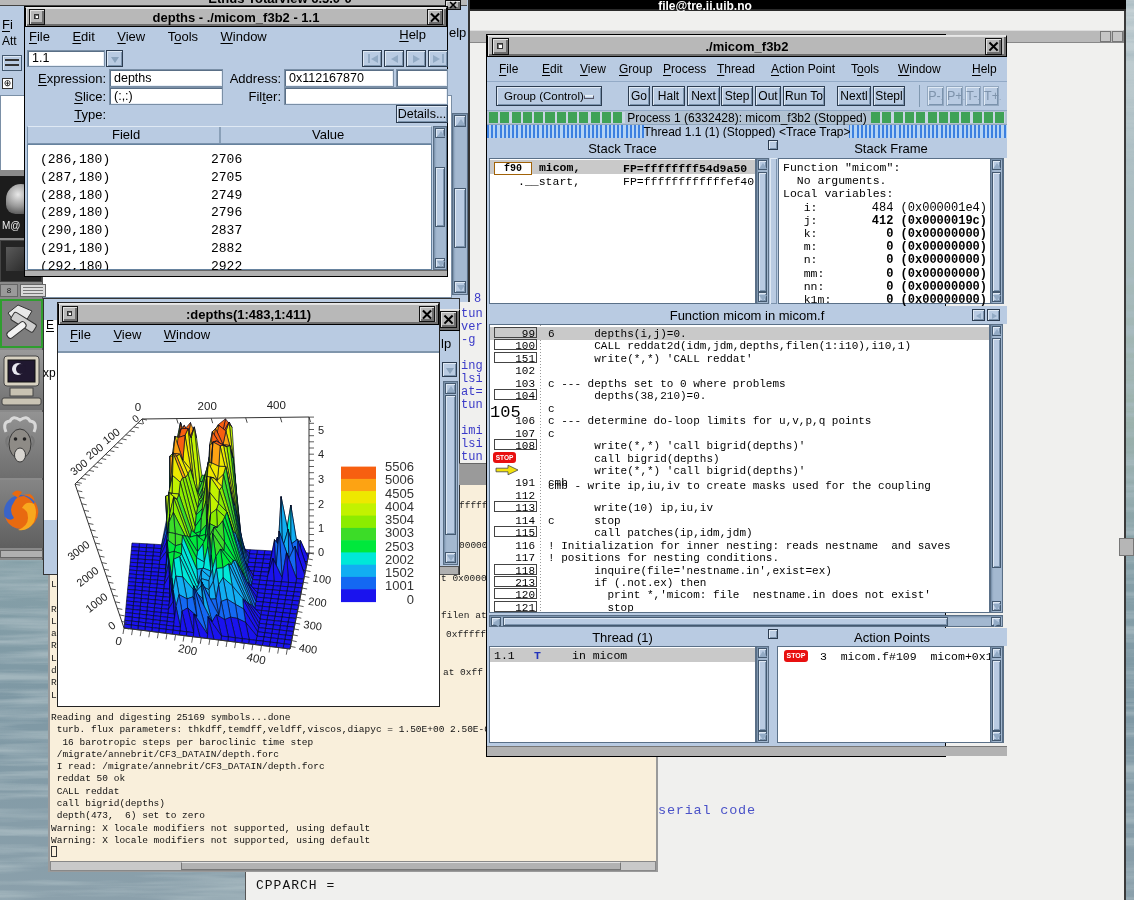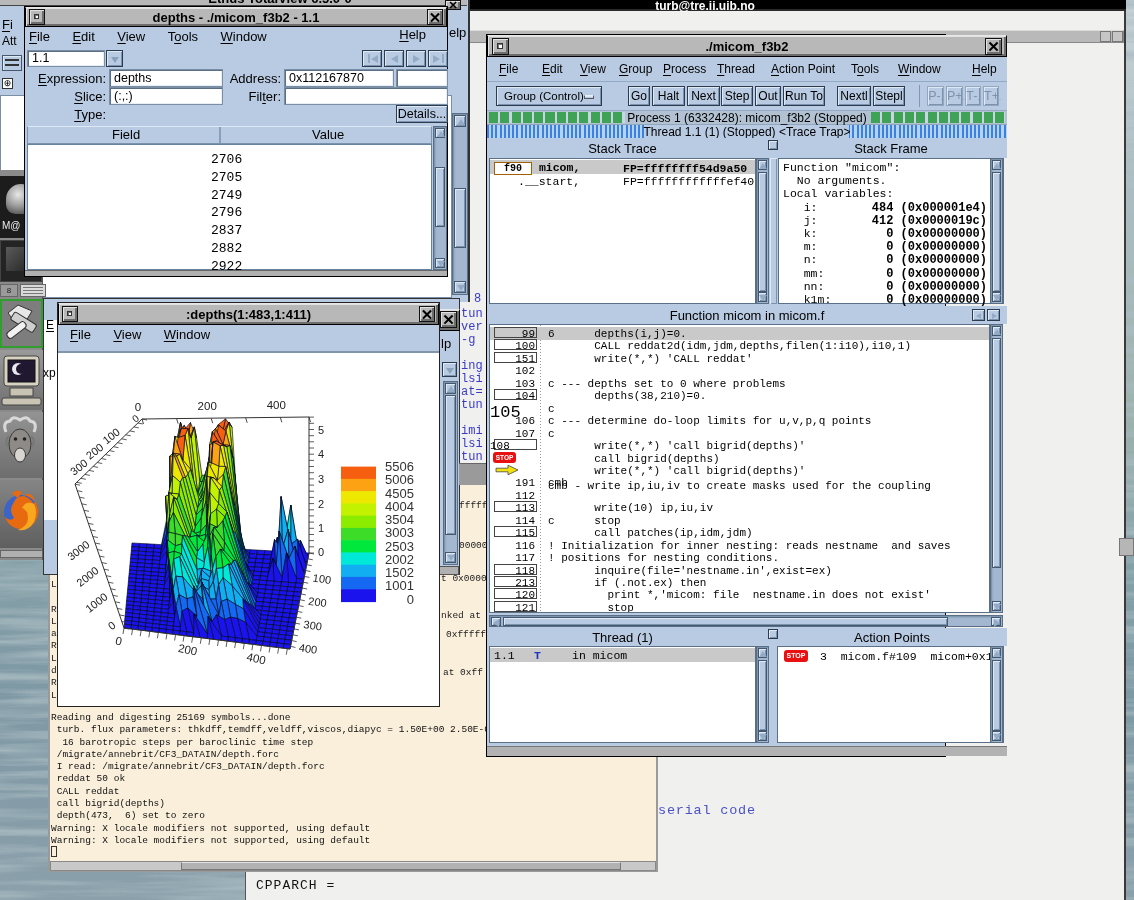--- a/index.html
+++ b/index.html
@@ -33,21 +33,21 @@
 <svg id="waves" class="abs" width="1134" height="900">
 <filter id="wf" x="0" y="0" width="100%" height="100%">
 <feTurbulence type="fractalNoise" baseFrequency="0.006 0.11" numOctaves="4" seed="7" result="n"></feTurbulence>
 <feColorMatrix in="n" type="matrix" values="0 0 0 0 0.40  0 0 0 0 0.50  0 0 0 0 0.54  1.6 1.6 1.6 0 -2.1"></feColorMatrix>
 </filter>
 <rect width="1134" height="900" filter="url(#wf)"></rect>
 </svg>
 
 <div class="abs" style="left:245px;top:0;width:881px;height:900px;background:#f0f0ee;border-left:1px solid #555;border-right:2px solid #3a3a3a"></div>
 <div class="abs" style="left:245px;top:0;width:881px;height:11px;background:#000;border-bottom:2px solid #2a2a2a"></div>
-<div class="abs" style="left:505px;top:-1px;width:400px;color:#fff;font-weight:bold;font-size:12px;text-align:center">turb@tre.ii.uib.no</div>
+<div class="abs" style="left:505px;top:-1px;width:400px;color:#fff;font-weight:bold;font-size:12px;text-align:center">file@tre.ii.uib.no</div>
 
 <div class="abs" style="left:450px;top:30px;width:674px;height:13px;background:#b9b9b9;border:1px solid #888;border-top-color:#ddd"></div>
 <div class="abs" style="left:1100px;top:31px;width:11px;height:11px;background:#c6c6c6;border:1px solid #777"></div>
 <div class="abs" style="left:1112px;top:31px;width:11px;height:11px;background:#c6c6c6;border:1px solid #777"></div>
 
 <div class="abs mono" style="left:461px;top:308px;width:26px;font-size:12px;line-height:13px;color:#3a3ac8;white-space:pre">tun
 ver
 -g
 
 ing
@@ -190,21 +190,21 @@
 <div class="sbt" style="left:1px;bottom:1px;width:11px;height:11px">
       <div class="arr" style="left:1px;top:2px;border-left:4px solid transparent;border-right:4px solid transparent;border-top:6px solid #93abc5"></div>
     </div>
 </div>
 <div class="abs" style="left:439px;top:566px;width:20px;height:9px;background:#b0b0b0;border:1px solid #555"></div>
 
 <div class="abs" style="left:459px;top:463px;width:28px;height:22px;background:#9a9a9a;border-top:1px solid #666"></div>
 <div class="abs mono" style="left:459px;top:500px;font-size:9.5px;color:#222">fffff</div>
 <div class="abs mono" style="left:459px;top:540px;font-size:9.5px;color:#222">00000</div>
 <div class="abs mono" style="left:441px;top:573px;font-size:9.5px;color:#222">t 0x0000</div>
-<div class="abs mono" style="left:441px;top:610px;font-size:9.5px;color:#222">nked at</div>
+<div class="abs mono" style="left:441px;top:610px;font-size:9.5px;color:#222">filen at</div>
 <div class="abs mono" style="left:446px;top:629px;font-size:9.5px;color:#222">0xffffff</div>
 <div class="abs mono" style="left:443px;top:667px;font-size:9.5px;color:#222">at 0xff</div>
 
 <div class="abs" style="left:57px;top:302px;width:383px;height:405px;background:#fff;border:1px solid #222">
 <div class="tbar abs" style="left:0px;top:0px;width:381px;height:22px;line-height:21px">:depths(1:483,1:411)</div>
 <div class="tico" style="left:4px;top:3px;width:16px;height:16px">
       <i></i>
     </div>
 <div class="tx" style="left:361px;top:3px;width:16px;height:16px;line-height:15px">✕</div>
 <div class="blue abs" style="left:0px;top:22px;width:381px;height:28px;border-bottom:2px solid #8096ac">
@@ -951,20 +951,27 @@
 <div class="abs" style="left:0;top:100px;width:81px;text-align:right;font-size:13px"><span class="un">T</span>ype:</div>
 <div class="abs btn" style="left:371px;top:98px;width:52px;height:18px;line-height:16px">Details...</div>
 
 <div class="abs" style="left:2px;top:119px;width:405px;height:18px;background:#b9cbe2;border:1px solid #7b93ad;border-top-color:#dfe9f4;font-size:13px">
 <span class="abs" style="left:84px">Field</span>
       <span class="abs" style="left:284px">Value</span>
 <div class="abs" style="left:191px;top:0;width:2px;height:16px;background:#8aa0b8"></div>
     </div>
 
 <div class="abs mono" style="left:2px;top:137px;width:405px;height:126px;background:#fff;border:1px solid #66829e;font-size:13px">
+<div class="abs" style="left:12px;top:6px;line-height:17.8px;white-space:pre">(286,180)
+(287,180)
+(288,180)
+(289,180)
+(290,180)
+(291,180)
+(292,180)</div>
 <div class="abs" style="left:183px;top:6px;line-height:17.8px;white-space:pre">2706
 2705
 2749
 2796
 2837
 2882
 2922</div>
 </div>
 <div class="abs sb" style="left:408px;top:119px;width:14px;height:144px">
 <div class="sbt" style="left:1px;top:1px;width:10px;height:10px">
@@ -1041,21 +1048,21 @@
       <div class="sbt" style="left:1px;bottom:1px;width:9px;height:10px">
         <div class="arr" style="left:0px;top:2px;border-left:4px solid transparent;border-right:4px solid transparent;border-top:6px solid #93abc5"></div>
       </div>
     </div>
 <div class="abs btn" style="left:283px;top:123px;width:7px;height:146px;border:0;background:#b9cbe2"></div>
 <div class="abs" style="left:291px;top:123px;width:226px;height:146px;background:#fff;border:1px solid #5a7088">
 <div class="abs mono" style="left:4px;top:2px;font-size:11.5px;white-space:pre">Function "micom":</div>
 <div class="abs mono" style="left:4px;top:15.2px;font-size:11.5px;white-space:pre">  No arguments.</div>
 <div class="abs mono" style="left:4px;top:28.4px;font-size:11.5px;white-space:pre">Local variables:</div>
 <div class="abs mono" style="left:4px;top:41.599999999999994px;font-size:11.5px;white-space:pre">   i:</div>
-<div class="abs mono" style="right:16px;top:41.599999999999994px;font-size:12px;font-weight:bold">484 (0x000001e4)</div>
+<div class="abs mono" style="right:16px;top:41.599999999999994px;font-size:12px;font-weight:normal">484 (0x000001e4)</div>
 <div class="abs mono" style="left:4px;top:54.8px;font-size:11.5px;white-space:pre">   j:</div>
 <div class="abs mono" style="right:16px;top:54.8px;font-size:12px;font-weight:bold">412 (0x0000019c)</div>
 <div class="abs mono" style="left:4px;top:68.0px;font-size:11.5px;white-space:pre">   k:</div>
 <div class="abs mono" style="right:16px;top:68.0px;font-size:12px;font-weight:bold">0 (0x00000000)</div>
 <div class="abs mono" style="left:4px;top:81.2px;font-size:11.5px;white-space:pre">   m:</div>
 <div class="abs mono" style="right:16px;top:81.2px;font-size:12px;font-weight:bold">0 (0x00000000)</div>
 <div class="abs mono" style="left:4px;top:94.4px;font-size:11.5px;white-space:pre">   n:</div>
 <div class="abs mono" style="right:16px;top:94.4px;font-size:12px;font-weight:bold">0 (0x00000000)</div>
 <div class="abs mono" style="left:4px;top:107.60000000000001px;font-size:11.5px;white-space:pre">   mm:</div>
 <div class="abs mono" style="right:16px;top:107.60000000000001px;font-size:12px;font-weight:bold">0 (0x00000000)</div>
@@ -1102,21 +1109,21 @@
 <div class="abs" style="left:4px;top:64.25px;width:43px;height:11px;border:1px solid #444"></div>
 <div class="abs mono" style="left:0px;top:65.25px;width:45px;text-align:right;font-size:11px">104</div>
 <div class="abs mono" style="left:58px;top:65.25px;font-size:11px;white-space:pre">       depths(38,210)=0.</div>
 <div class="abs mono" style="left:0px;top:77.7px;width:45px;font-size:17px">105</div>
 <div class="abs mono" style="left:58px;top:77.7px;font-size:11px;white-space:pre">c</div>
 <div class="abs mono" style="left:0px;top:90.15px;width:45px;text-align:right;font-size:11px">106</div>
 <div class="abs mono" style="left:58px;top:90.15px;font-size:11px;white-space:pre">c --- determine do-loop limits for u,v,p,q points</div>
 <div class="abs mono" style="left:0px;top:102.60000000000001px;width:45px;text-align:right;font-size:11px">107</div>
 <div class="abs mono" style="left:58px;top:102.60000000000001px;font-size:11px;white-space:pre">c</div>
 <div class="abs" style="left:4px;top:114.05000000000001px;width:43px;height:11px;border:1px solid #444"></div>
-<div class="abs mono" style="left:0px;top:115.05000000000001px;width:45px;font-size:11px">108</div>
+<div class="abs mono" style="left:0px;top:115.05000000000001px;width:45px;text-align:right;font-size:11px">108</div>
 <div class="abs mono" style="left:58px;top:115.05000000000001px;font-size:11px;white-space:pre">       write(*,*) 'call bigrid(depths)'</div>
 <div class="abs" style="left:3px;top:127.00000000000001px;width:23px;height:11px;background:#e81010;border-radius:3px;color:#fff;font-size:6.5px;font-weight:bold;text-align:center;line-height:11px;font-family:'Liberation Sans',sans-serif">STOP</div>
 <div class="abs mono" style="left:58px;top:127.50000000000001px;font-size:11px;white-space:pre">       call bigrid(depths)</div>
 <svg class="abs" style="left:5px;top:139.45000000000002px" width="25" height="12" viewBox="0 0 25 12">
         <path d="M1 4.2 h12 V1.2 l10 4.8 -10 4.8 v-3 H1z" fill="#f2e20a" stroke="#444" stroke-width="0.8"></path>
       </svg>
 <div class="abs mono" style="left:58px;top:139.95000000000002px;font-size:11px;white-space:pre">       write(*,*) 'call bigrid(depths)'</div>
 <div class="abs mono" style="left:0px;top:152.4px;width:45px;text-align:right;font-size:11px">191</div>
 <div class="abs mono" style="left:58px;top:152.4px;font-size:11px;white-space:pre">cmb</div>
 <div class="abs mono" style="left:0px;top:164.85px;width:45px;text-align:right;font-size:11px">112</div>

